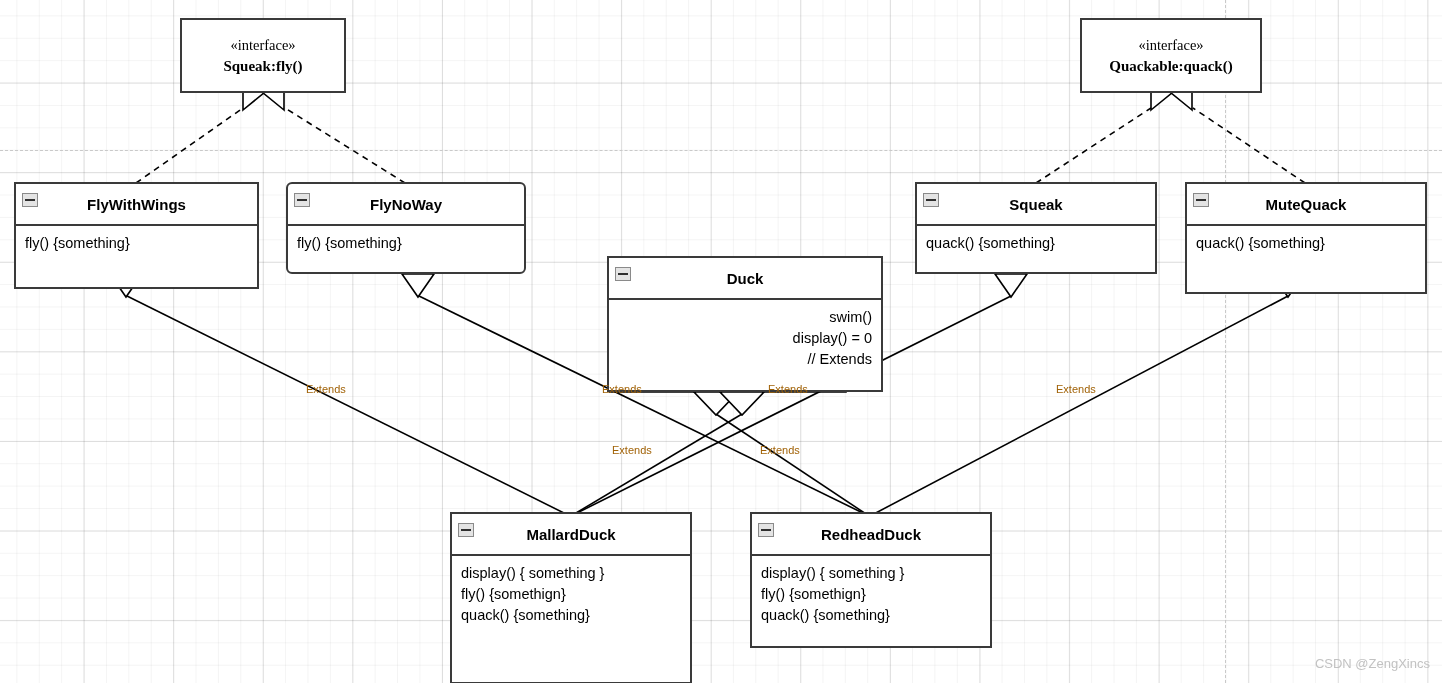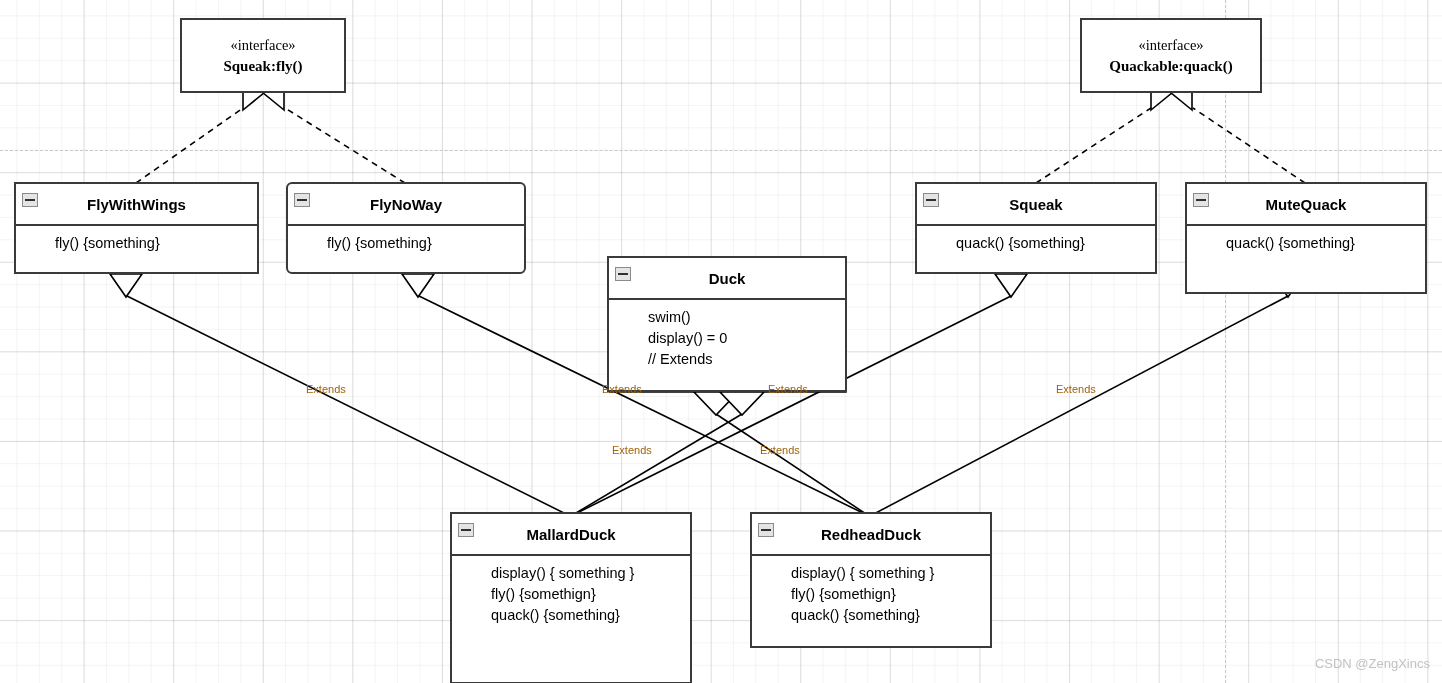--- a/index.html
+++ b/index.html
@@ -53,21 +53,20 @@
     height:42px;
     display:flex;align-items:center;justify-content:center;
     font-weight:bold;font-size:15px;color:#000000;
     border-bottom:2px solid #3a3a3a;
     box-sizing:border-box;
   }
   .uml-body{
     padding:7px 9px 6px 9px;
     font-size:14.5px;color:#000000;line-height:21px;
     box-sizing:border-box;
-    margin-left:30px;
   }
   .uml-body div{white-space:pre;}
 
   
   .collapse-icon{
     position:absolute;left:6px;top:9px;
     width:16px;height:14px;
     background:#e4e4e4;
     border:1px solid #8a8a8a;
     box-sizing:border-box;
@@ -155,41 +154,41 @@
 <div class="iface-box" style="left:180px;top:18px;width:166px;height:75px;">
   <div class="iface-stereotype">«interface»</div>
   <div class="iface-name">Squeak:fly()</div>
 </div>
 
 <div class="iface-box" style="left:1080px;top:18px;width:182px;height:75px;">
   <div class="iface-stereotype">«interface»</div>
   <div class="iface-name">Quackable:quack()</div>
 </div>
 
-<div class="uml-box" style="left:14px;top:182px;width:245px;height:92px;">
+<div class="uml-box" style="left:14px;top:182px;width:245px;height:107px;">
   <div class="uml-header">
     <span class="collapse-icon"></span>
     <span>FlyWithWings</span>
   </div>
   <div class="uml-body">
     <div>fly() {something}</div>
   </div>
 </div>
 
 <div class="uml-box" style="left:286px;top:182px;width:240px;height:92px;border-radius:6px;">
   <div class="uml-header">
     <span class="collapse-icon"></span>
     <span>FlyNoWay</span>
   </div>
   <div class="uml-body">
     <div>fly() {something}</div>
   </div>
 </div>
 
-<div class="uml-box" style="left:607px;top:256px;width:240px;height:136px;">
+<div class="uml-box" style="left:607px;top:256px;width:276px;height:136px;text-align:right;">
   <div class="uml-header">
     <span class="collapse-icon"></span>
     <span>Duck</span>
   </div>
   <div class="uml-body">
     <div>swim()</div>
     <div>display() = 0</div>
     <div>// Extends</div>
   </div>
 </div>

